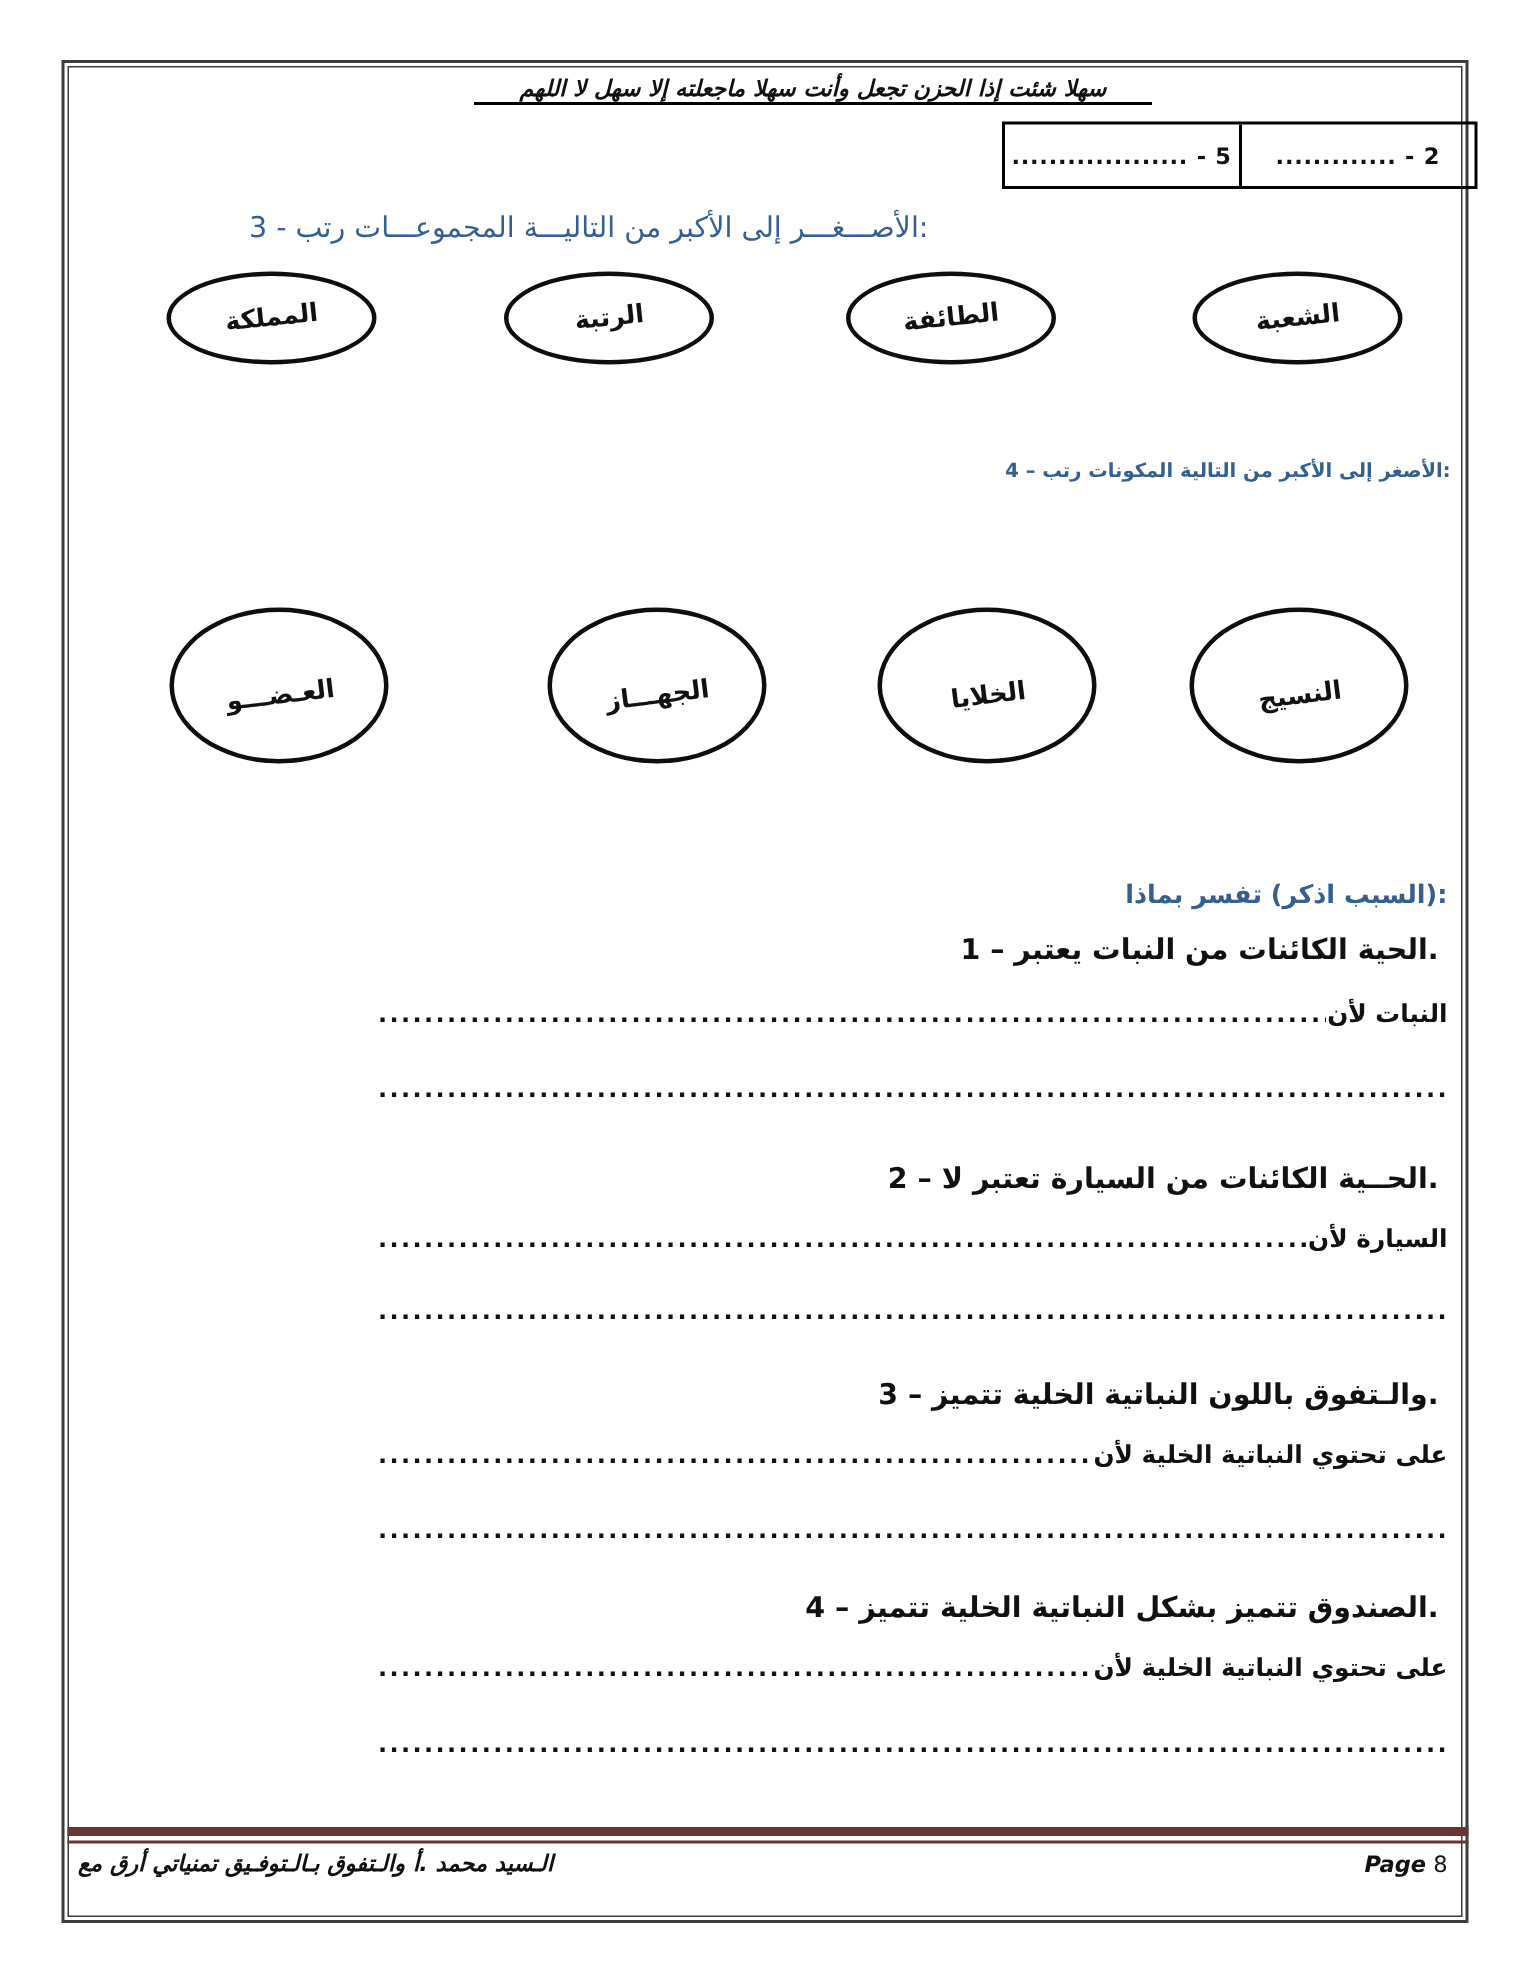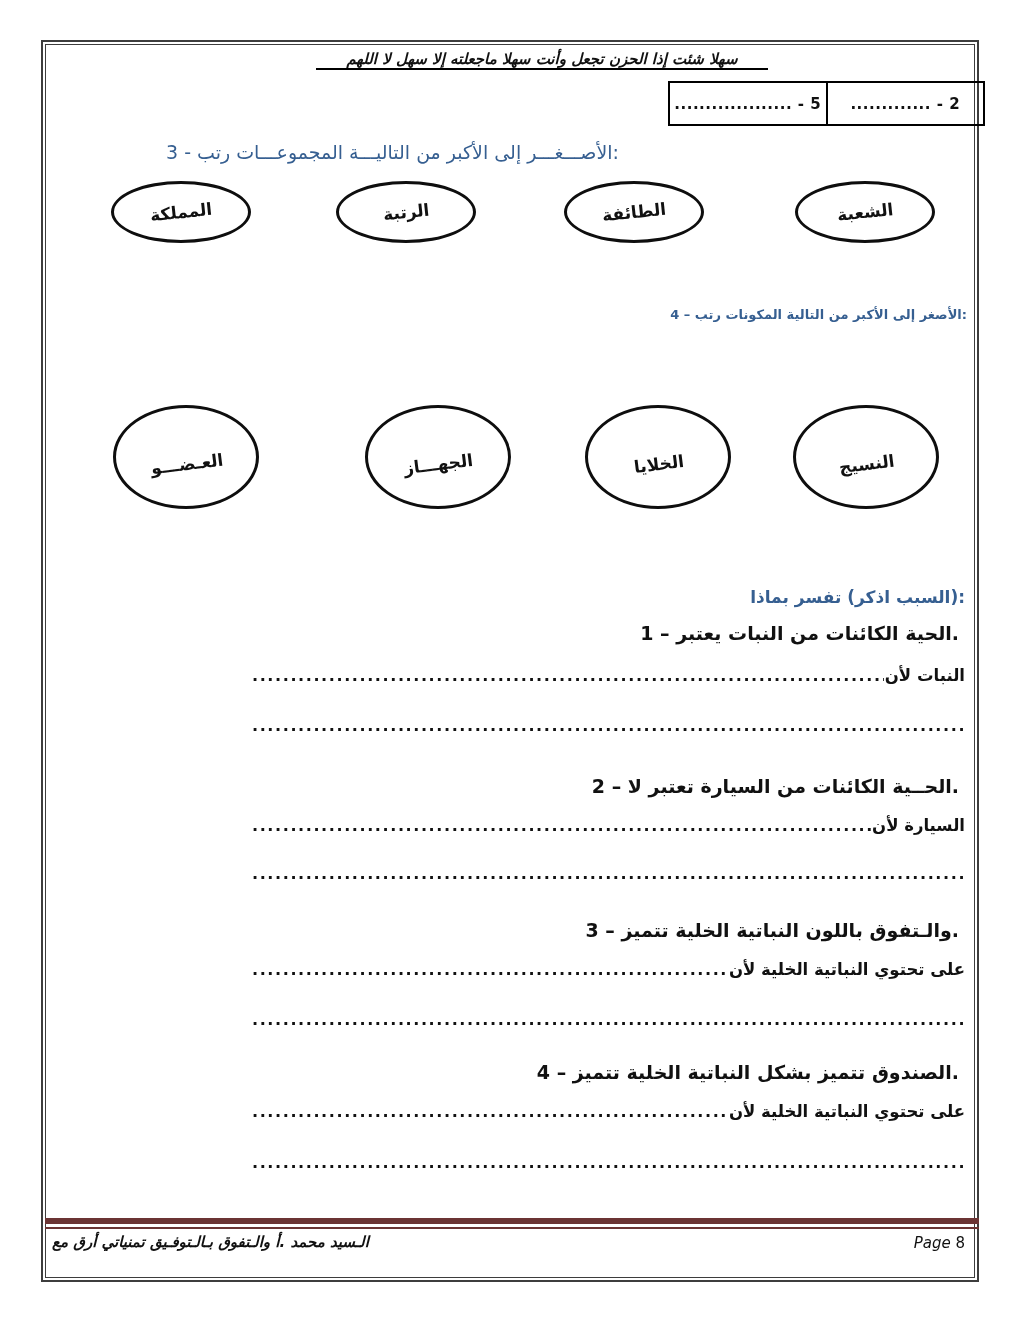--- a/index.html
+++ b/index.html
@@ -51,21 +51,21 @@
               font-size:16px; letter-spacing:1.6px; }
   .phrase { font-size:16.5px; margin-left:1px; }
 
   .fdots { left:252px; width:713px; overflow:hidden; white-space:nowrap;
            font-weight:bold; font-size:16px; letter-spacing:1.6px; }
 
   .fbar  { left:45px; top:1218px; width:934px; height:6px; background:var(--footer-bar); }
   .fbar2 { left:45px; top:1227px; width:934px; height:2px; background:var(--footer-bar); }
   .fwishes { left:52px; top:1233px; font-size:15px; font-weight:bold; font-style:italic; }
   .fpage { right:55px; top:1234px; font-size:15px; direction:ltr; }
-  .fpage .plabel { font-weight:normal; font-style:italic; }
+  .fpage .plabel { font-weight:bold; font-style:italic; }
 </style>
 </head>
 <body>
 
 <div class="abs pageborder"></div>
 
 <div class="abs dua vis"><span class="tok">اللهم</span> <span class="tok">لا</span> <span class="tok">سهل</span> <span class="tok">إلا</span> <span class="tok">ماجعلته</span> <span class="tok">سهلا</span> <span class="tok">وأنت</span> <span class="tok">تجعل</span> <span class="tok">الحزن</span> <span class="tok">إذا</span> <span class="tok">شئت</span> <span class="tok">سهلا</span></div>
 
 <div class="abs hdr-table">
   <div class="hdr-cell">................... - 5</div>

